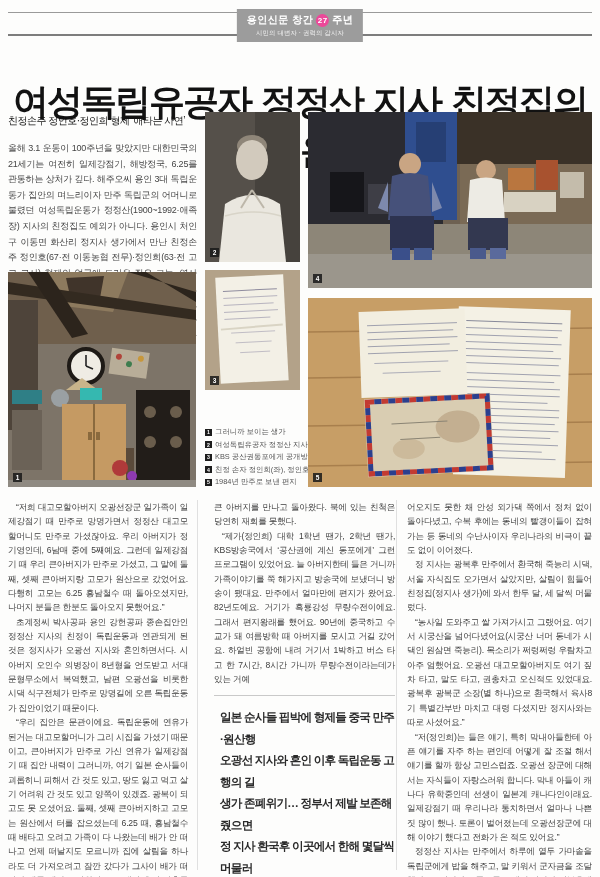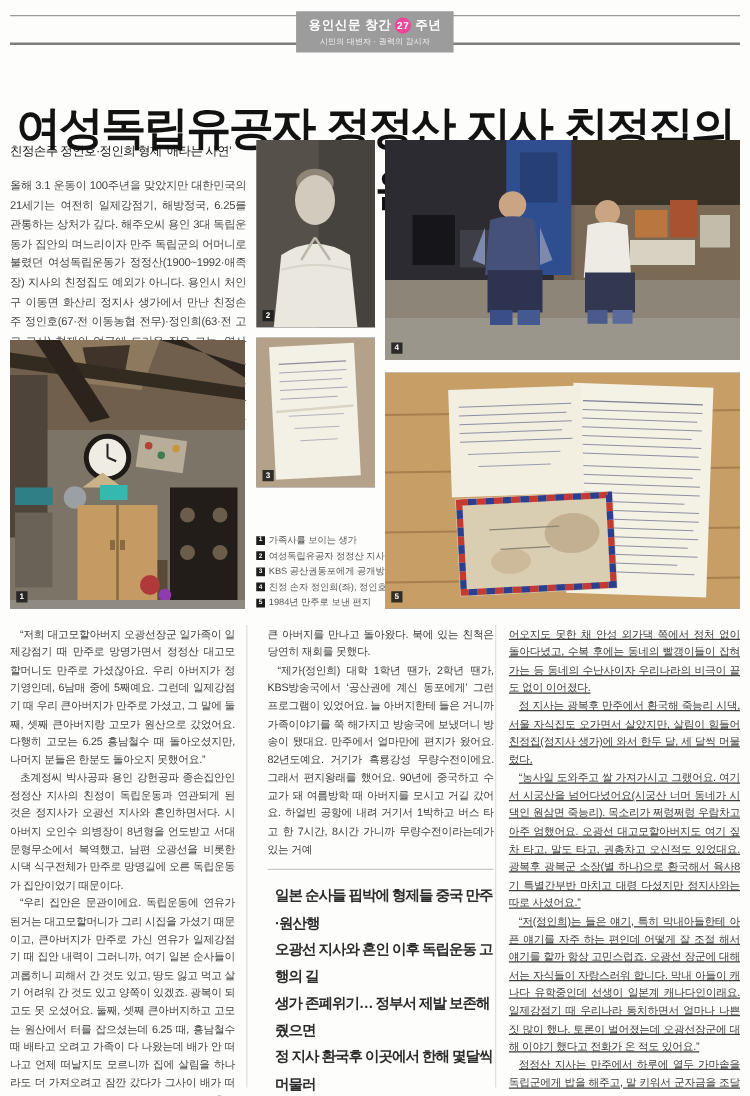--- a/index.html
+++ b/index.html
@@ -41,21 +41,21 @@
   .cap-num{width:7px;height:7px;background:#1d1d1d;color:#fff;font-size:5.2px;font-weight:bold;
     display:inline-flex;align-items:center;justify-content:center;flex:0 0 auto;}
 
   
   .bodygrid{position:absolute;left:8px;right:8px;top:500px;bottom:7px;display:flex;}
   .col{font-size:8.6px;line-height:14.35px;color:#3d3d3d;text-align:justify;letter-spacing:-0.2px;}
   .col p{margin:0;text-indent:8px;}
   .col p.noindent{text-indent:0;}
   .col-1{width:186px;}
   .col-2{width:187px;border-left:1px solid #e0e0e0;margin-left:9px;padding-left:16px;}
-  .col-3{width:191px;border-left:1px solid #e0e0e0;margin-left:1px;padding-left:10px;text-decoration:underline;}
+  .col-3{width:191px;border-left:1px solid #e0e0e0;margin-left:1px;padding-left:10px;}
   .pullquote{border-top:1px solid #c9c9c9;margin:9px 0 8px 0;padding:10px 0 4px 6px;
     font-size:11.6px;font-weight:bold;color:#2b2b2b;line-height:21.5px;letter-spacing:-0.8px;text-align:left;}
 </style>
 </head>
 <body>
 
 <div class="page">
 
   <div class="masthead">
     <div class="masthead-inner">
@@ -185,21 +185,21 @@
           <line x1="34" y1="82" x2="64" y2="82" stroke="#b4b1bd" stroke-width="0.8"></line>
           <line x1="16" y1="58" x2="78" y2="56" stroke="#d9d4c4" stroke-width="2"></line>
         </g>
       </svg>
       <div class="photo-badge">3</div>
     </div>
 
     <div class="captions abs" style="left:197px;top:314px;width:110px;">
       <div class="cap-row">
         <span class="cap-num">1</span>
-        <span>가족사를 보이는 생가</span>
+        <span>그러니까 보이는 생가</span>
       </div>
       <div class="cap-row">
         <span class="cap-num">2</span>
         <span>여성독립유공자 정정산 지사</span>
       </div>
       <div class="cap-row">
         <span class="cap-num">3</span>
         <span>KBS 공산권동포에게 공개방송 초대장</span>
       </div>
       <div class="cap-row">

